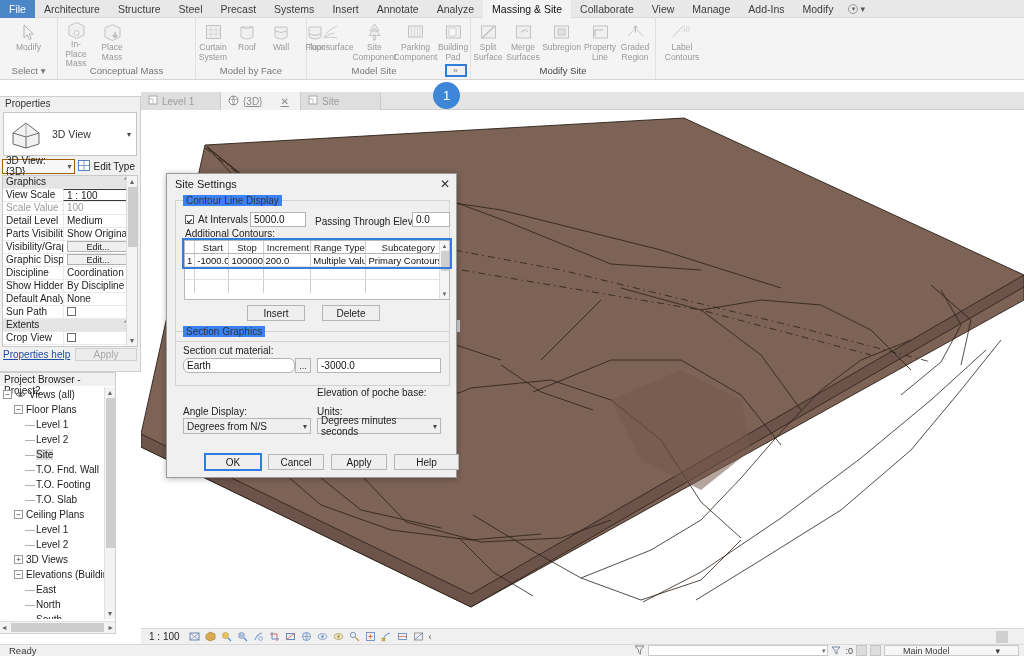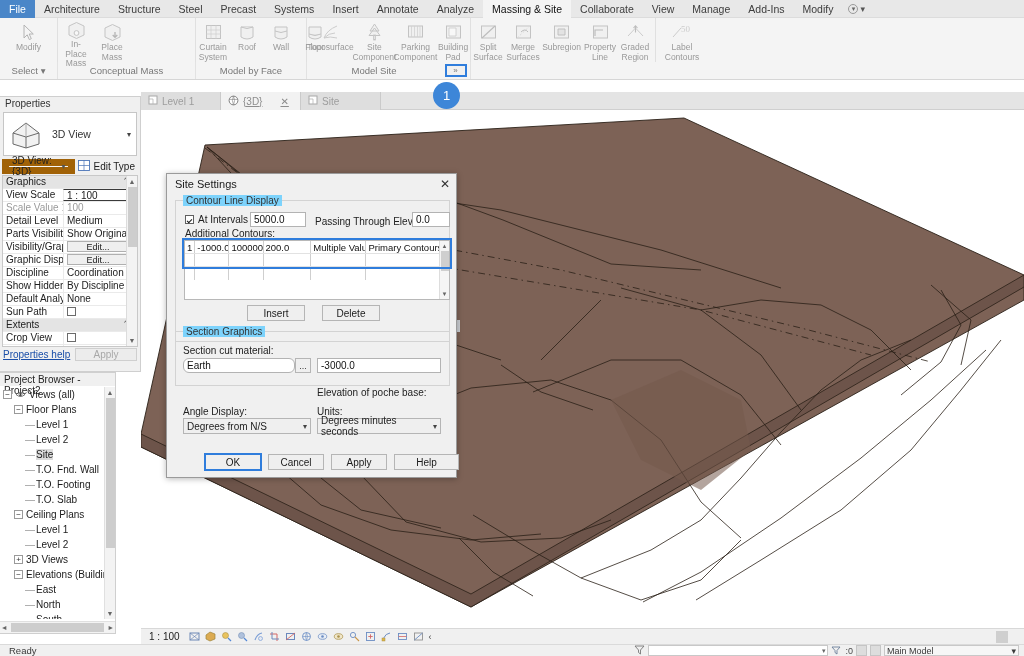--- a/index.html
+++ b/index.html
@@ -84,21 +84,21 @@
     margin:1px 3px 0 3px; height:44px; background:#fff; border:1px solid #c6c6c6;
     display:flex; align-items:center;
   }
   .props-typebox .thumb {
     width:40px; height:38px; margin-left:2px; display:flex; align-items:center; justify-content:center;
   }
   .props-typebox .ttxt { flex:1; font-size:10.5px; color:#333; padding-left:6px; }
   .props-typebox .caret { width:14px; text-align:center; color:#444; font-size:8px; }
   .props-selrow { display:flex; align-items:center; height:16px; margin:2px 2px 0 2px; gap:3px; }
   .props-select {
-    flex:1; height:15px; background:#f7f7f7; border:7px solid #a16207;
+    flex:1; height:15px; background:#f7f7f7; border:1px solid #a16207;
     font-size:10px; color:#222; padding:0 3px; display:flex; align-items:center; justify-content:space-between;
   }
   .props-select .cv { color:#555; font-size:8px; }
   .edit-type { display:flex; align-items:center; gap:3px; font-size:10px; color:#222; padding-right:3px; }
   .grid {
     margin:1px 2px 0 2px; height:172px; background:#fff;
     border:1px solid #c8c8c8; overflow:hidden; position:relative;
   }
   .grow { display:flex; height:13px; border-bottom:1px solid #eaeaea; font-size:10px; }
   .grow .k { width:60px; padding-left:3px; color:#222; overflow:hidden; white-space:nowrap; }
@@ -197,38 +197,38 @@
   .sb-right { margin-left:auto; display:flex; align-items:center; gap:3px; padding-right:5px; }
   .sb-combo {
     width:180px; height:11px; background:#fff; border:1px solid #c8c8c8;
     display:flex; align-items:center; justify-content:space-between; padding:0 2px; font-size:9px; color:#444;
   }
   .sb-combo .cv { font-size:7px; color:#666; }
   .sb-small { font-size:9px; color:#4a4a4a; }
   .sb-sq { width:11px; height:11px; background:#ddd; border:1px solid #c5c5c5; }
   .sb-model {
     width:135px; height:11px; background:#f6f6f6; border:1px solid #c8c8c8;
-    display:flex; align-items:center; justify-content:space-between; padding:0 2px; font-size:9px; color:#3a3a3a;
+    display:flex; align-items:center; justify-content:space-between; padding:0 18px; font-size:9px; color:#3a3a3a;
   }
 
   
   .dlg {
     position:absolute; left:166px; top:173px; width:291px; height:305px;
     background:#f0f0f0; border:1px solid #9a9a9a;
     box-shadow:0 1px 6px rgba(0,0,0,.28);
     z-index:50;
   }
   .dlg-title {
     height:20px; display:flex; align-items:center; justify-content:space-between;
     padding:0 6px 0 8px; font-size:11px; color:#1a1a1a; background:#f0f0f0;
   }
   .dlg-close { font-size:12px; color:#333; line-height:12px; }
   .grp { position:absolute; border:1px solid #d3d3d3; }
   .grp-lbl {
-    position:absolute; top:-6px; left:7px; background:#7dd3fc;
+    position:absolute; top:-6px; left:7px; background:#3b82f6;
     padding:0 3px; font-size:10px; color:#333;
   }
   .fld-lbl { font-size:10px; color:#222; }
   .ti {
     background:#fff; border:1px solid #b3b3b3; height:15px;
     font-size:10px; color:#111; padding:0 3px; display:flex; align-items:center;
   }
   .cbx { width:9px; height:9px; border:1px solid #5f5f5f; background:#fff; position:relative; display:inline-block; }
   .cbx.on::after {
     content:""; position:absolute; left:1px; top:3px; width:4px; height:2px;
@@ -523,20 +523,23 @@
           <span>Model by Face</span>
         </div>
       <div class="plabel" style="width:134px; border-right:none">
           <span>Model Site</span>
         </div>
       <div class="plabel" style="width:30px">
         <div class="dlg-launcher">
             <span>»</span>
           </div>
       </div>
+      <div class="plabel sel" style="width:185px">
+          <span>Modify Site</span>
+        </div>
       <div class="plabel" style="width:52px; border-right:none">
           <span></span>
         </div>
     </div>
   </div>
 
   <div class="badge-one">
       <span>1</span>
     </div>
 
@@ -1031,20 +1034,28 @@
     <div class="ti" style="position:absolute; left:83px; top:38px; width:56px;">
       <span>5000.0</span>
     </div>
     <span class="fld-lbl" style="position:absolute; left:148px; top:42px;">Passing Through Elevation:</span>
     <div class="ti" style="position:absolute; left:245px; top:38px; width:38px;">
       <span>0.0</span>
     </div>
     <span class="fld-lbl" style="position:absolute; left:18px; top:54px;">Additional Contours:</span>
 
     <div class="tbl-wrap" style="left:17px; top:66px; width:266px; height:60px;">
+      <div class="th">
+        <div class="c0"></div>
+        <div class="c1">Start</div>
+        <div class="c2">Stop</div>
+        <div class="c3">Increment</div>
+        <div class="c4">Range Type</div>
+        <div class="c5">Subcategory</div>
+      </div>
       <div class="td">
         <div class="c0">1</div>
         <div class="c1">-1000.0</div>
         <div class="c2">100000</div>
         <div class="c3">200.0</div>
         <div class="c4">Multiple Values</div>
         <div class="c5">Primary Contours</div>
       </div>
       <div class="td">
         <div class="c0"></div>

